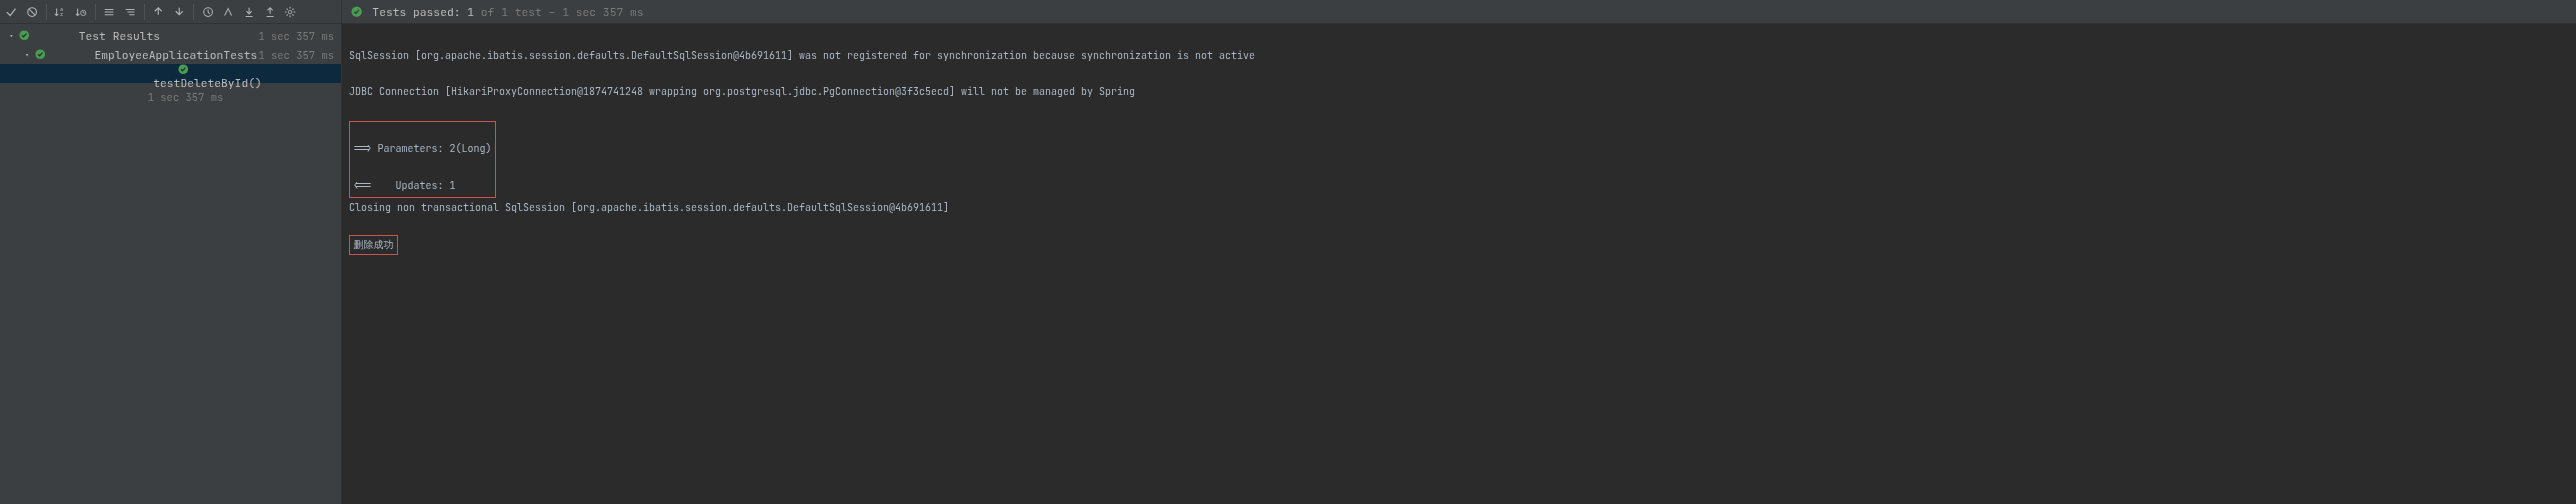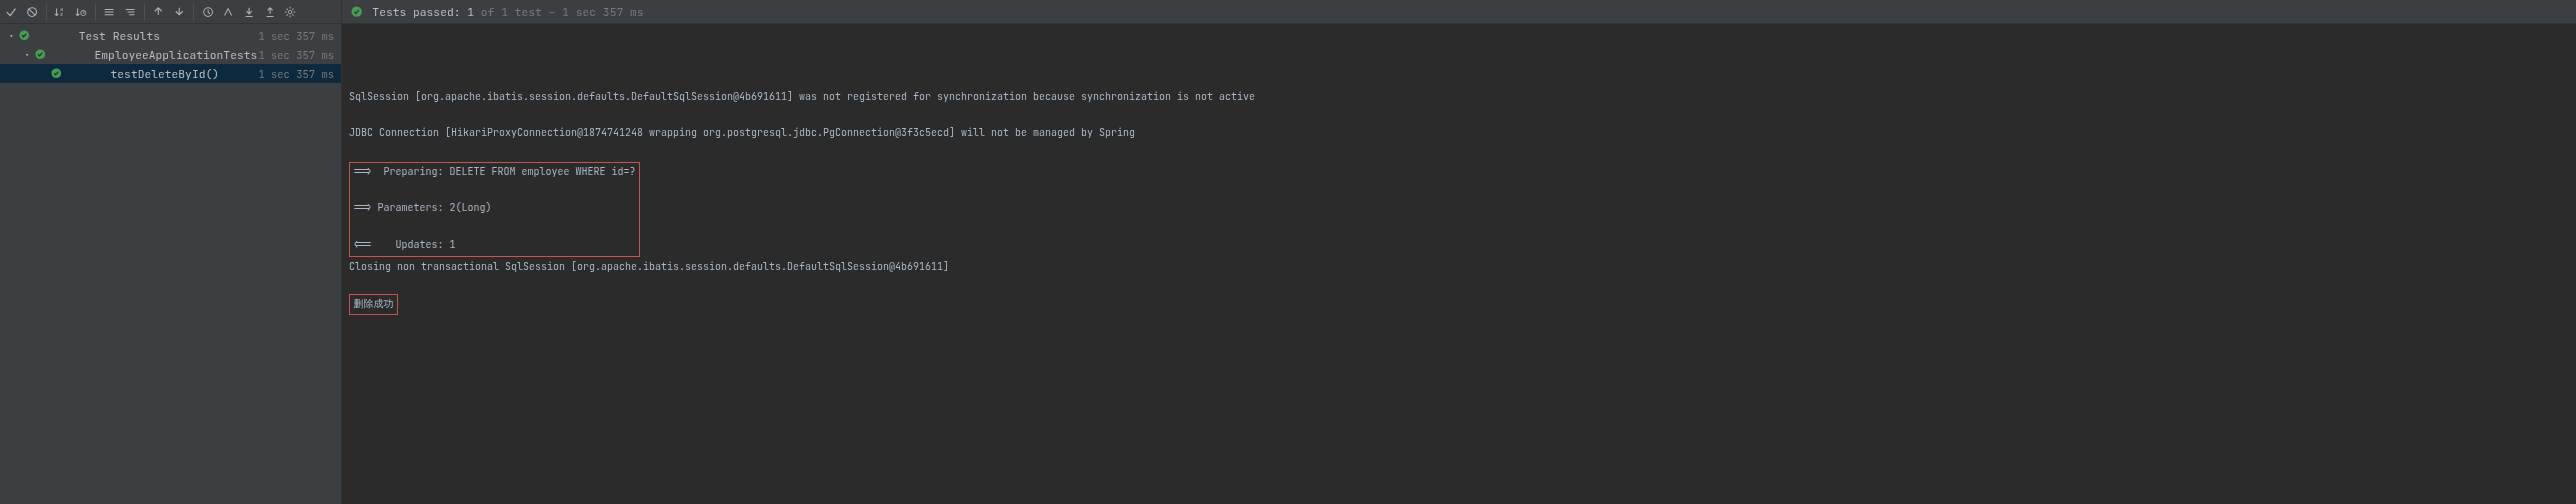--- a/index.html
+++ b/index.html
@@ -49,21 +49,21 @@
     flex: 1;
     padding-top: 1.7px;
   }
   .tree-row {
     display: flex;
     align-items: center;
     height: 19px;
     padding-right: 7px;
     cursor: pointer;
   }
-  .tree-row.selected { background: #0d293e; }
+  .tree-row.selected { background: #0d293e; flex-direction: column; }
   .chev {
     width: 12.2px;
     display: inline-flex;
     justify-content: center;
     color: #afb1b3;
     font-size: 7.8px;
     margin-right: 1.7px;
   }
   .ok-icon {
     color: #499c54;
@@ -77,21 +77,20 @@
   }
   .tree-time {
     color: #787878;
     font-size: 10.5px;
   }
   .right-panel {
     flex: 1;
     background: #2b2b2b;
     display: flex;
     flex-direction: column;
-    gap: 41px;
   }
   .status-bar {
     height: 24.4px;
     background: #3c3f41;
     border-bottom: 0.9px solid #323232;
     display: flex;
     align-items: center;
     padding: 0 8.7px;
     gap: 5.2px;
   }
@@ -247,21 +246,21 @@
             <circle cx="6" cy="6" r="5.5" fill="#499c54"></circle>
             <path d="M3.5 6 L5.2 7.8 L8.5 4.2" stroke="#3c3f41" stroke-width="1.5" fill="none"></path>
           </svg>
         </span>
       <span class="status-text"><span>Tests passed: </span><span>1</span><span class="status-dim"> of 1 test</span><span class="status-dim"> – </span><span class="status-dim">1 sec 357 ms</span></span>
     </div>
 
     <div class="console">
 <span class="line">SqlSession [org.apache.ibatis.session.defaults.DefaultSqlSession@4b691611] was not registered for synchronization because synchronization is not active</span>
 <span class="line">JDBC Connection [HikariProxyConnection@1874741248 wrapping org.postgresql.jdbc.PgConnection@3f3c5ecd] will not be managed by Spring</span>
-<span class="box-group"><span class="line">==&gt;  Preparing: DELETE FROM employee WHERE id=?</span>
+<span class="box-group">
 <span class="line">==&gt; Parameters: 2(Long)</span>
 <span class="line">&lt;==    Updates: 1</span></span>
 <span class="line">Closing non transactional SqlSession [org.apache.ibatis.session.defaults.DefaultSqlSession@4b691611]</span>
 <span class="line"><span class="box">删除成功</span></span>
 <span class="line"></span>
     </div>
   </div>
 </div>
 
 

